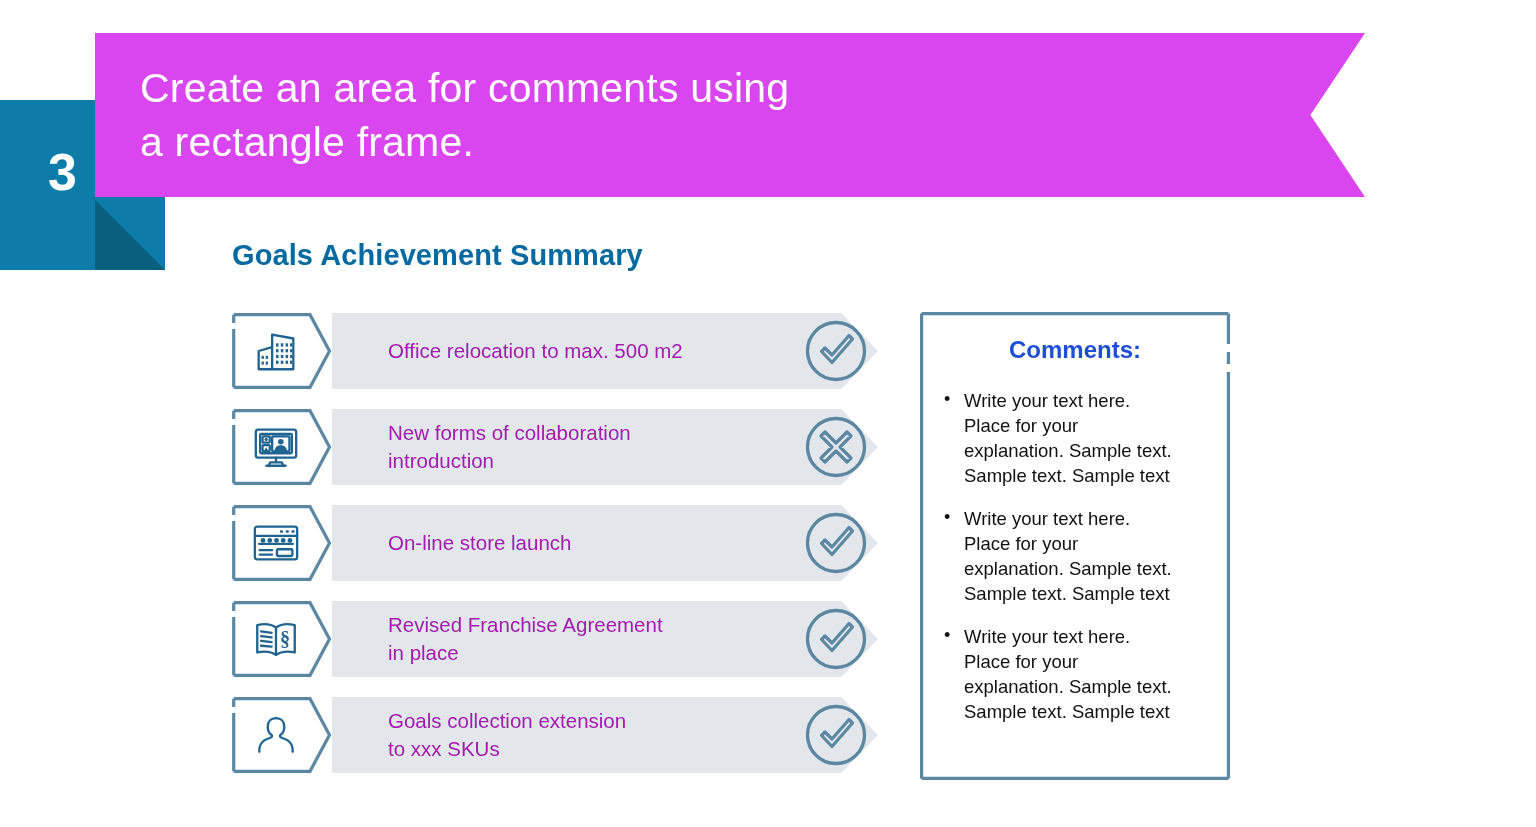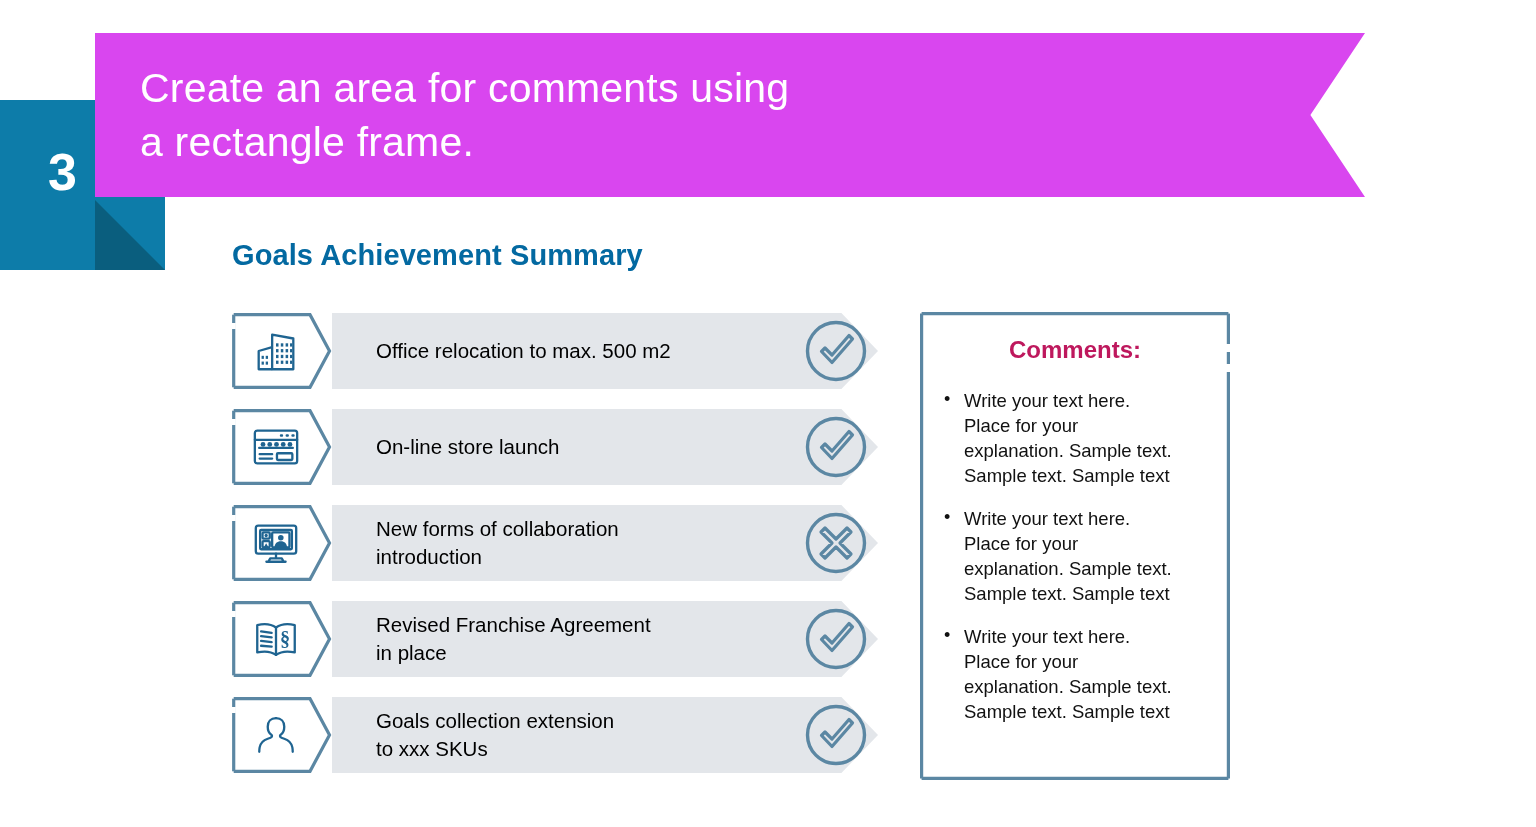--- a/index.html
+++ b/index.html
@@ -89,24 +89,24 @@
 
   .bar {
     position: absolute; left: 100px; top: 0;
     width: 546px; height: 76px;
     background: #E3E6EA;
     -webkit-clip-path: polygon(0 0, 93.3% 0, 100% 50%, 93.3% 100%, 0 100%);
     clip-path: polygon(0 0, 93.3% 0, 100% 50%, 93.3% 100%, 0 100%);
     z-index: 1;
   }
   .bar-label {
-    position: absolute; left: 144px; top: 0;
+    position: absolute; left: 156px; top: 0;
     width: 390px; height: 76px;
     display: flex; flex-direction: column; justify-content: center;
-    color: #000000;
+    color: #a21caf;
     font-size: 20.5px;
     line-height: 28px;
     white-space: pre-line;
     z-index: 2;
   }
 
   .status {
     position: absolute; left: 568px; top: 2px;
     width: 72px; height: 72px;
     z-index: 2;
@@ -115,21 +115,21 @@
   
   #comments-box {
     position: absolute; left: 920px; top: 312px;
     width: 310px; height: 468px;
     background: #ffffff;
   }
   #comments-box .frame { position: absolute; left: 0; top: 0; width: 100%; height: 100%; }
   #comments-heading {
     position: absolute; left: 0; top: 24px; width: 100%;
     text-align: center;
-    color: #be185d;
+    color: #1d4ed8;
     font-size: 24px;
     font-weight: 600;
   }
   #comments-list {
     position: absolute; left: 18px; top: 76px; width: 276px;
   }
   .comment-item {
     position: relative;
     padding-left: 26px;
     margin-bottom: 18px;
@@ -210,20 +210,54 @@
         <div class="bar"></div>
         <div class="icon-badge">
           <svg class="frame" viewBox="0 0 100 76" preserveAspectRatio="none">
     <path d="M1.7,1.7 L78,1.7 L97.5,38 L78,74.3 L1.7,74.3" fill="#ffffff" stroke="#5B87A3" stroke-width="3.2" stroke-linejoin="miter"></path>
     <path d="M1.7,1.7 L1.7,74.3" stroke="#5B87A3" stroke-width="3.2" fill="none"></path>
     <path d="M1.7,10 L1.7,16" stroke="#ffffff" stroke-width="4.2" fill="none"></path>
   </svg>
           <div class="glyph">
     <svg viewBox="0 0 52 52">
       <g fill="none" stroke="#1F6491" stroke-width="2.4" stroke-linejoin="round" stroke-linecap="round">
+        <rect x="5" y="8" width="42" height="29" rx="2.5"></rect>
+        <rect x="9.5" y="12.5" width="33" height="20" rx="1"></rect>
+        <path d="M26,37 L26,42 M16,45.5 L36,45.5 M20,42 L32,42 L34,45.5 L18,45.5 Z"></path>
+        <rect x="22" y="15" width="18" height="15.5" rx="1"></rect>
+        <rect x="12" y="15" width="7.5" height="6.5" rx="1"></rect>
+        <rect x="12" y="24" width="7.5" height="6.5" rx="1"></rect>
+      </g>
+      <g fill="#1F6491">
+        <circle cx="31" cy="20.6" r="2.9"></circle>
+        <path d="M31,24.2 c-4,0 -6.2,2.4 -6.6,6.3 h13.2 c-0.4,-3.9 -2.6,-6.3 -6.6,-6.3 Z"></path>
+        <circle cx="15.75" cy="18.2" r="1.7"></circle>
+        <path d="M15.75,26.3 l2.4,4.2 h-4.8 Z"></path>
+      </g>
+    </svg></div>
+        </div>
+        <div class="bar-label">New forms of collaboration
+introduction</div>
+        <div class="status">
+    <svg viewBox="0 0 72 72">
+      <circle cx="36" cy="36" r="28.5" fill="none" stroke="#5B87A3" stroke-width="3.4"></circle>
+      <path d="M25,21 L36,32 L47,21 L51,25 L40,36 L51,47 L47,51 L36,40 L25,51 L21,47 L32,36 L21,25 Z" fill="none" stroke="#5B87A3" stroke-width="3.2" stroke-linejoin="round"></path>
+    </svg></div>
+      </div>
+      <div class="goal-row">
+        <div class="bar"></div>
+        <div class="icon-badge">
+          <svg class="frame" viewBox="0 0 100 76" preserveAspectRatio="none">
+    <path d="M1.7,1.7 L78,1.7 L97.5,38 L78,74.3 L1.7,74.3" fill="#ffffff" stroke="#5B87A3" stroke-width="3.2" stroke-linejoin="miter"></path>
+    <path d="M1.7,1.7 L1.7,74.3" stroke="#5B87A3" stroke-width="3.2" fill="none"></path>
+    <path d="M1.7,10 L1.7,16" stroke="#ffffff" stroke-width="4.2" fill="none"></path>
+  </svg>
+          <div class="glyph">
+    <svg viewBox="0 0 52 52">
+      <g fill="none" stroke="#1F6491" stroke-width="2.4" stroke-linejoin="round" stroke-linecap="round">
         <rect x="4" y="9" width="44" height="34" rx="2.5"></rect>
         <path d="M4,18.5 L48,18.5"></path>
         <path d="M8.5,27 L43.5,27"></path>
         <path d="M9,33.5 L22,33.5 M9,38 L22,38"></path>
         <rect x="27" y="32.5" width="16" height="7" rx="1"></rect>
       </g>
       <g fill="#1F6491">
         <rect x="30" y="12.8" width="3.4" height="2.6" rx="1.1"></rect>
         <rect x="36" y="12.8" width="3.4" height="2.6" rx="1.1"></rect>
         <rect x="42" y="12.8" width="3.4" height="2.6" rx="1.1"></rect>
@@ -233,54 +267,20 @@
                 <circle cx="33.5" cy="23.3" r="2.5"></circle>
         <circle cx="40.5" cy="23.3" r="2.5"></circle>
       </g>
     </svg></div>
         </div>
         <div class="bar-label">On-line store launch</div>
         <div class="status">
     <svg viewBox="0 0 72 72">
       <circle cx="36" cy="36" r="28.5" fill="none" stroke="#5B87A3" stroke-width="3.4"></circle>
       <path d="M21.5,36.5 L25,33 L32,40 L49,20.5 L52.5,24 L32,47.5 Z" fill="none" stroke="#5B87A3" stroke-width="3.2" stroke-linejoin="round"></path>
-    </svg></div>
-      </div>
-      <div class="goal-row">
-        <div class="bar"></div>
-        <div class="icon-badge">
-          <svg class="frame" viewBox="0 0 100 76" preserveAspectRatio="none">
-    <path d="M1.7,1.7 L78,1.7 L97.5,38 L78,74.3 L1.7,74.3" fill="#ffffff" stroke="#5B87A3" stroke-width="3.2" stroke-linejoin="miter"></path>
-    <path d="M1.7,1.7 L1.7,74.3" stroke="#5B87A3" stroke-width="3.2" fill="none"></path>
-    <path d="M1.7,10 L1.7,16" stroke="#ffffff" stroke-width="4.2" fill="none"></path>
-  </svg>
-          <div class="glyph">
-    <svg viewBox="0 0 52 52">
-      <g fill="none" stroke="#1F6491" stroke-width="2.4" stroke-linejoin="round" stroke-linecap="round">
-        <rect x="5" y="8" width="42" height="29" rx="2.5"></rect>
-        <rect x="9.5" y="12.5" width="33" height="20" rx="1"></rect>
-        <path d="M26,37 L26,42 M16,45.5 L36,45.5 M20,42 L32,42 L34,45.5 L18,45.5 Z"></path>
-        <rect x="22" y="15" width="18" height="15.5" rx="1"></rect>
-        <rect x="12" y="15" width="7.5" height="6.5" rx="1"></rect>
-        <rect x="12" y="24" width="7.5" height="6.5" rx="1"></rect>
-      </g>
-      <g fill="#1F6491">
-        <circle cx="31" cy="20.6" r="2.9"></circle>
-        <path d="M31,24.2 c-4,0 -6.2,2.4 -6.6,6.3 h13.2 c-0.4,-3.9 -2.6,-6.3 -6.6,-6.3 Z"></path>
-        <circle cx="15.75" cy="18.2" r="1.7"></circle>
-        <path d="M15.75,26.3 l2.4,4.2 h-4.8 Z"></path>
-      </g>
-    </svg></div>
-        </div>
-        <div class="bar-label">New forms of collaboration
-introduction</div>
-        <div class="status">
-    <svg viewBox="0 0 72 72">
-      <circle cx="36" cy="36" r="28.5" fill="none" stroke="#5B87A3" stroke-width="3.4"></circle>
-      <path d="M25,21 L36,32 L47,21 L51,25 L40,36 L51,47 L47,51 L36,40 L25,51 L21,47 L32,36 L21,25 Z" fill="none" stroke="#5B87A3" stroke-width="3.2" stroke-linejoin="round"></path>
     </svg></div>
       </div>
       <div class="goal-row">
         <div class="bar"></div>
         <div class="icon-badge">
           <svg class="frame" viewBox="0 0 100 76" preserveAspectRatio="none">
     <path d="M1.7,1.7 L78,1.7 L97.5,38 L78,74.3 L1.7,74.3" fill="#ffffff" stroke="#5B87A3" stroke-width="3.2" stroke-linejoin="miter"></path>
     <path d="M1.7,1.7 L1.7,74.3" stroke="#5B87A3" stroke-width="3.2" fill="none"></path>
     <path d="M1.7,10 L1.7,16" stroke="#ffffff" stroke-width="4.2" fill="none"></path>
   </svg>

